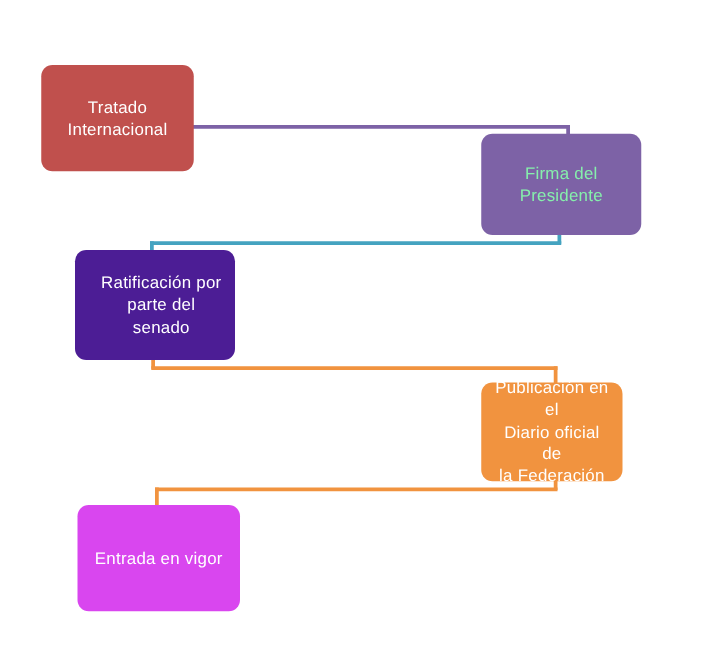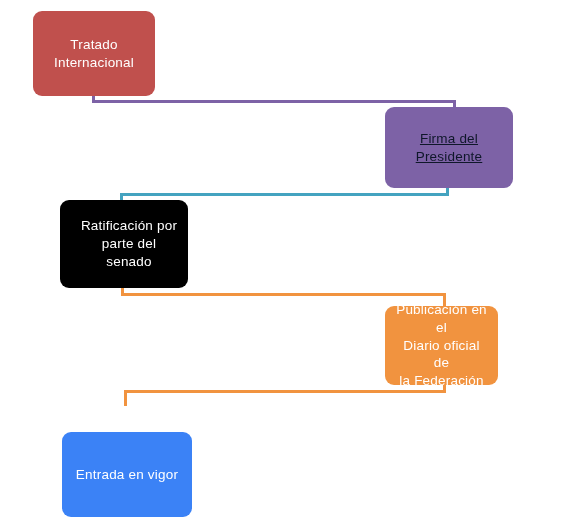--- a/index.html
+++ b/index.html
@@ -90,38 +90,38 @@
   <div class="conn-seg conn-v c2" id="c2-v-end" style="background: rgb(68, 163, 192);"></div>
 
   <div class="conn-seg conn-v c3" id="c3-v-start" style="background: rgb(241, 147, 63);"></div>
   <div class="conn-seg conn-h c3" id="c3-h" style="background: rgb(241, 147, 63);"></div>
   <div class="conn-seg conn-v c3" id="c3-v-end" style="background: rgb(241, 147, 63);"></div>
 
   <div class="conn-seg conn-v c4" id="c4-v-start" style="background: rgb(241, 147, 63);"></div>
   <div class="conn-seg conn-h c4" id="c4-h" style="background: rgb(241, 147, 63);"></div>
   <div class="conn-seg conn-v c4" id="c4-v-end" style="background: rgb(241, 147, 63);"></div>
 
-  <div class="node" id="node-tratado-internacional" style="background: rgb(192, 80, 77); color: rgb(255, 255, 255);">
+  <div class="node" id="node-tratado-internacional" style="background: rgb(192, 80, 77); color: rgb(255, 255, 255); margin-top: 41px;">
     <span>Tratado
 Internacional</span>
   </div>
 
-  <div class="node" id="node-firma-presidente" style="background: rgb(125, 98, 166); color: #0f172a; text-decoration: underline;">
+  <div class="node" id="node-firma-presidente" style="background: rgb(125, 98, 166); color: #86efac;">
     <span>Firma del
 Presidente</span>
   </div>
 
-  <div class="node" id="node-ratificacion-senado" style="background: #000000; color: rgb(255, 255, 255); padding-left: 19px;">
+  <div class="node" id="node-ratificacion-senado" style="background: #4c1d95; color: rgb(255, 255, 255); padding-left: 19px;">
     <span>Ratificación por
 parte del senado</span>
   </div>
 
   <div class="node" id="node-publicacion-dof" style="background: rgb(241, 147, 63); color: rgb(255, 255, 255);">
     <span>Publicación en el
 Diario oficial de
 la Federación</span>
   </div>
 
-  <div class="node" id="node-entrada-vigor" style="background: #3b82f6; color: rgb(255, 255, 255); margin-top: 28px;">
+  <div class="node" id="node-entrada-vigor" style="background: #d946ef; color: rgb(255, 255, 255);">
     <span>Entrada en vigor</span>
   </div>
 
 </div>
 
 </body></html>

